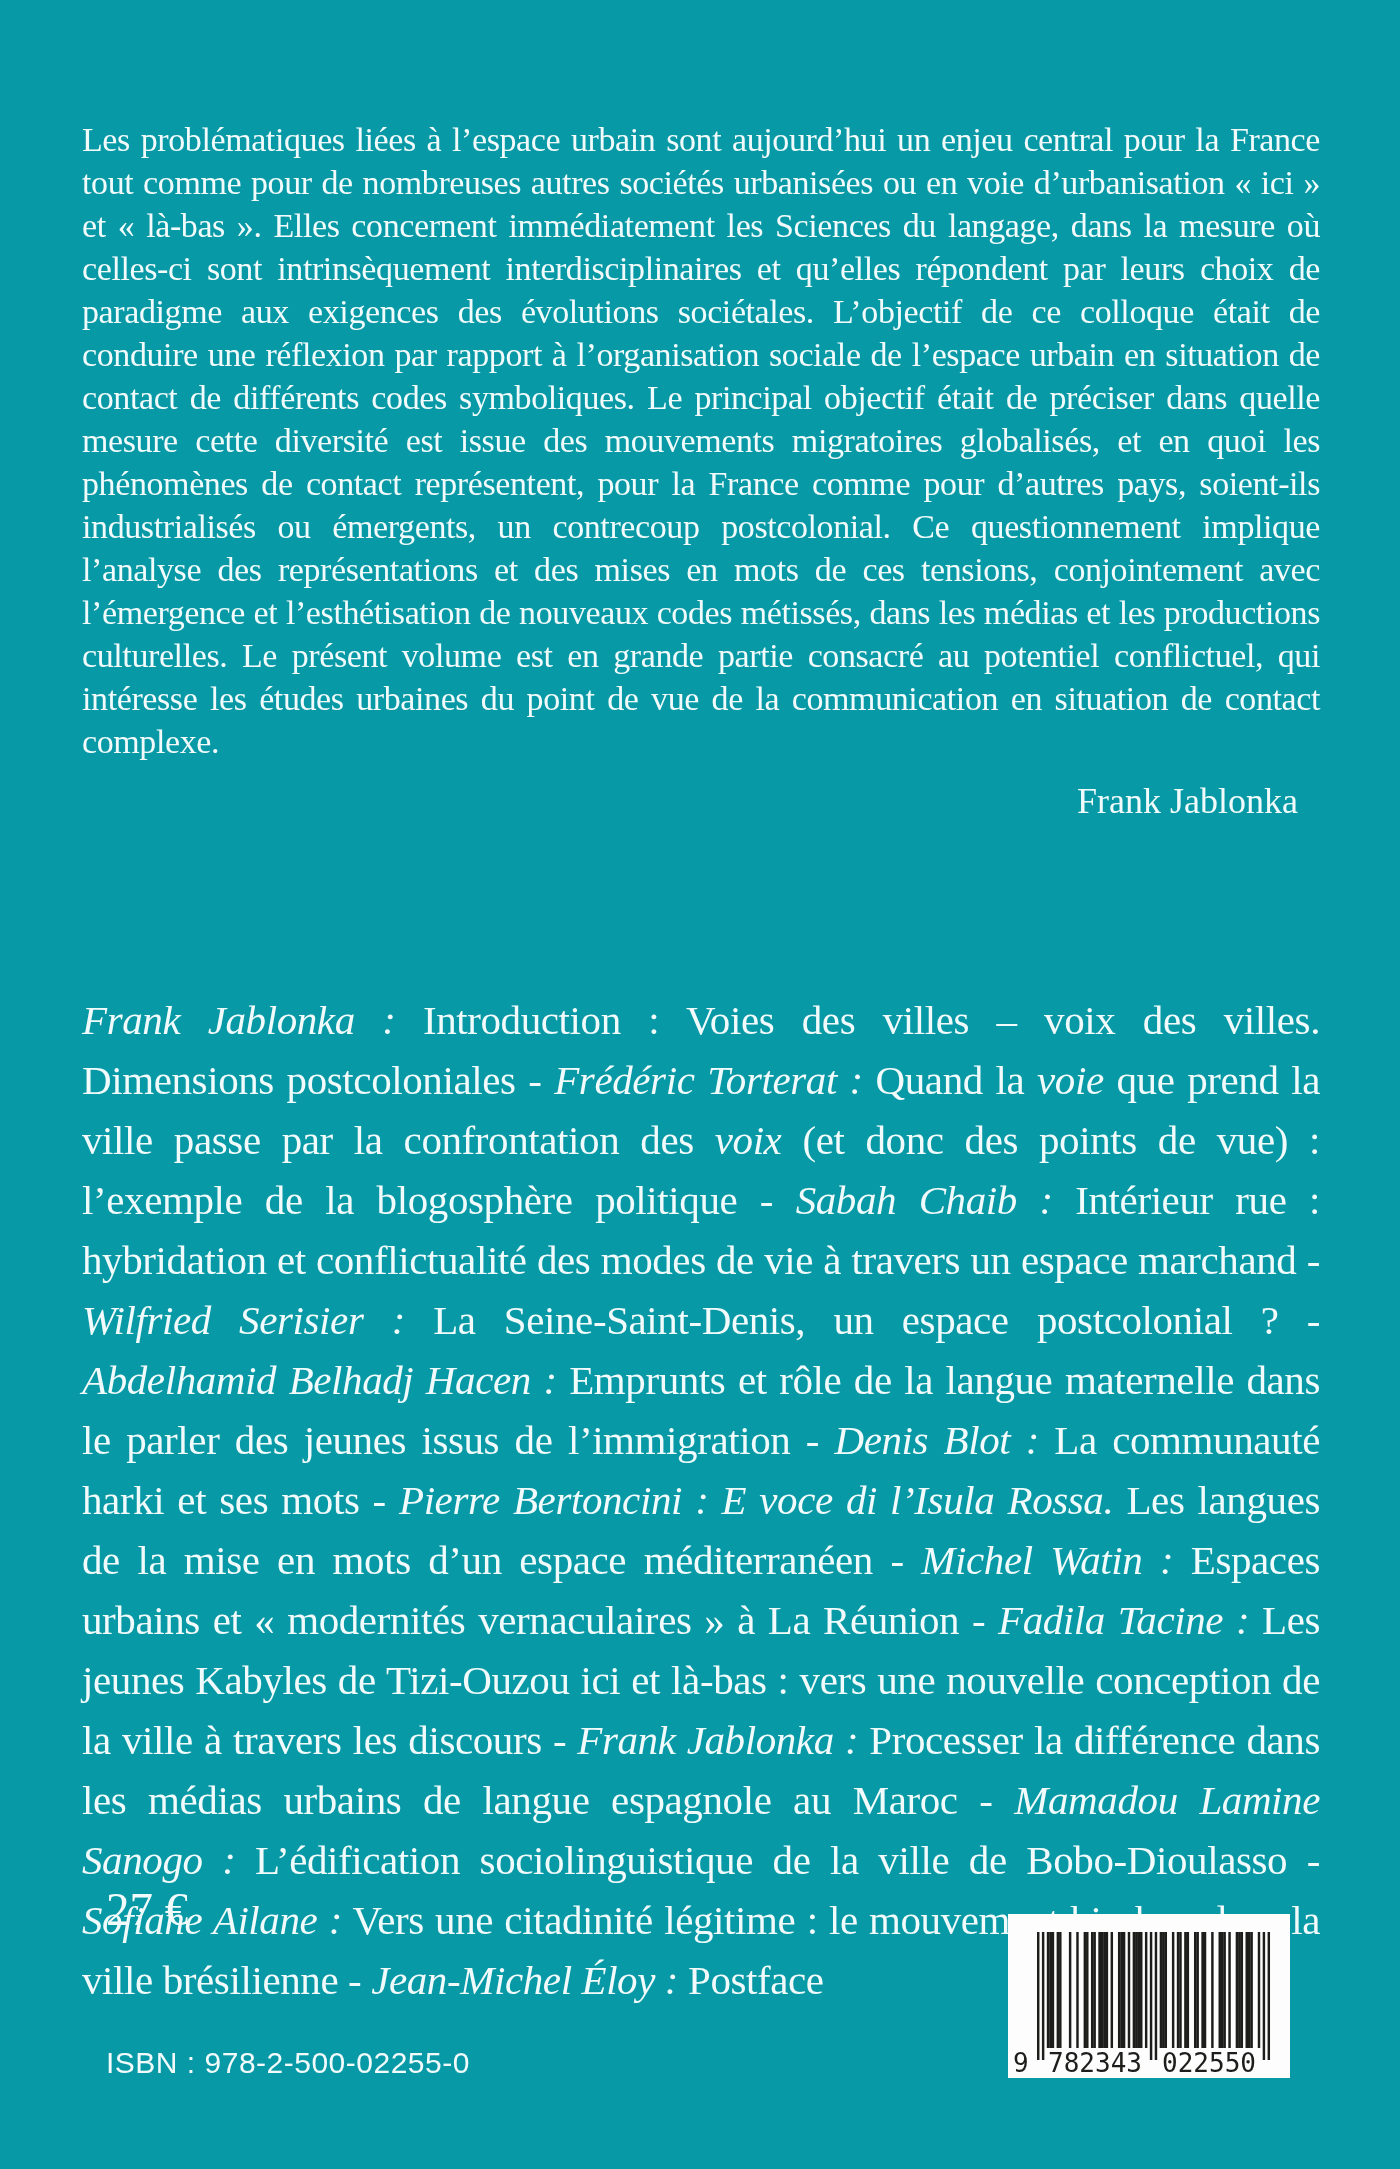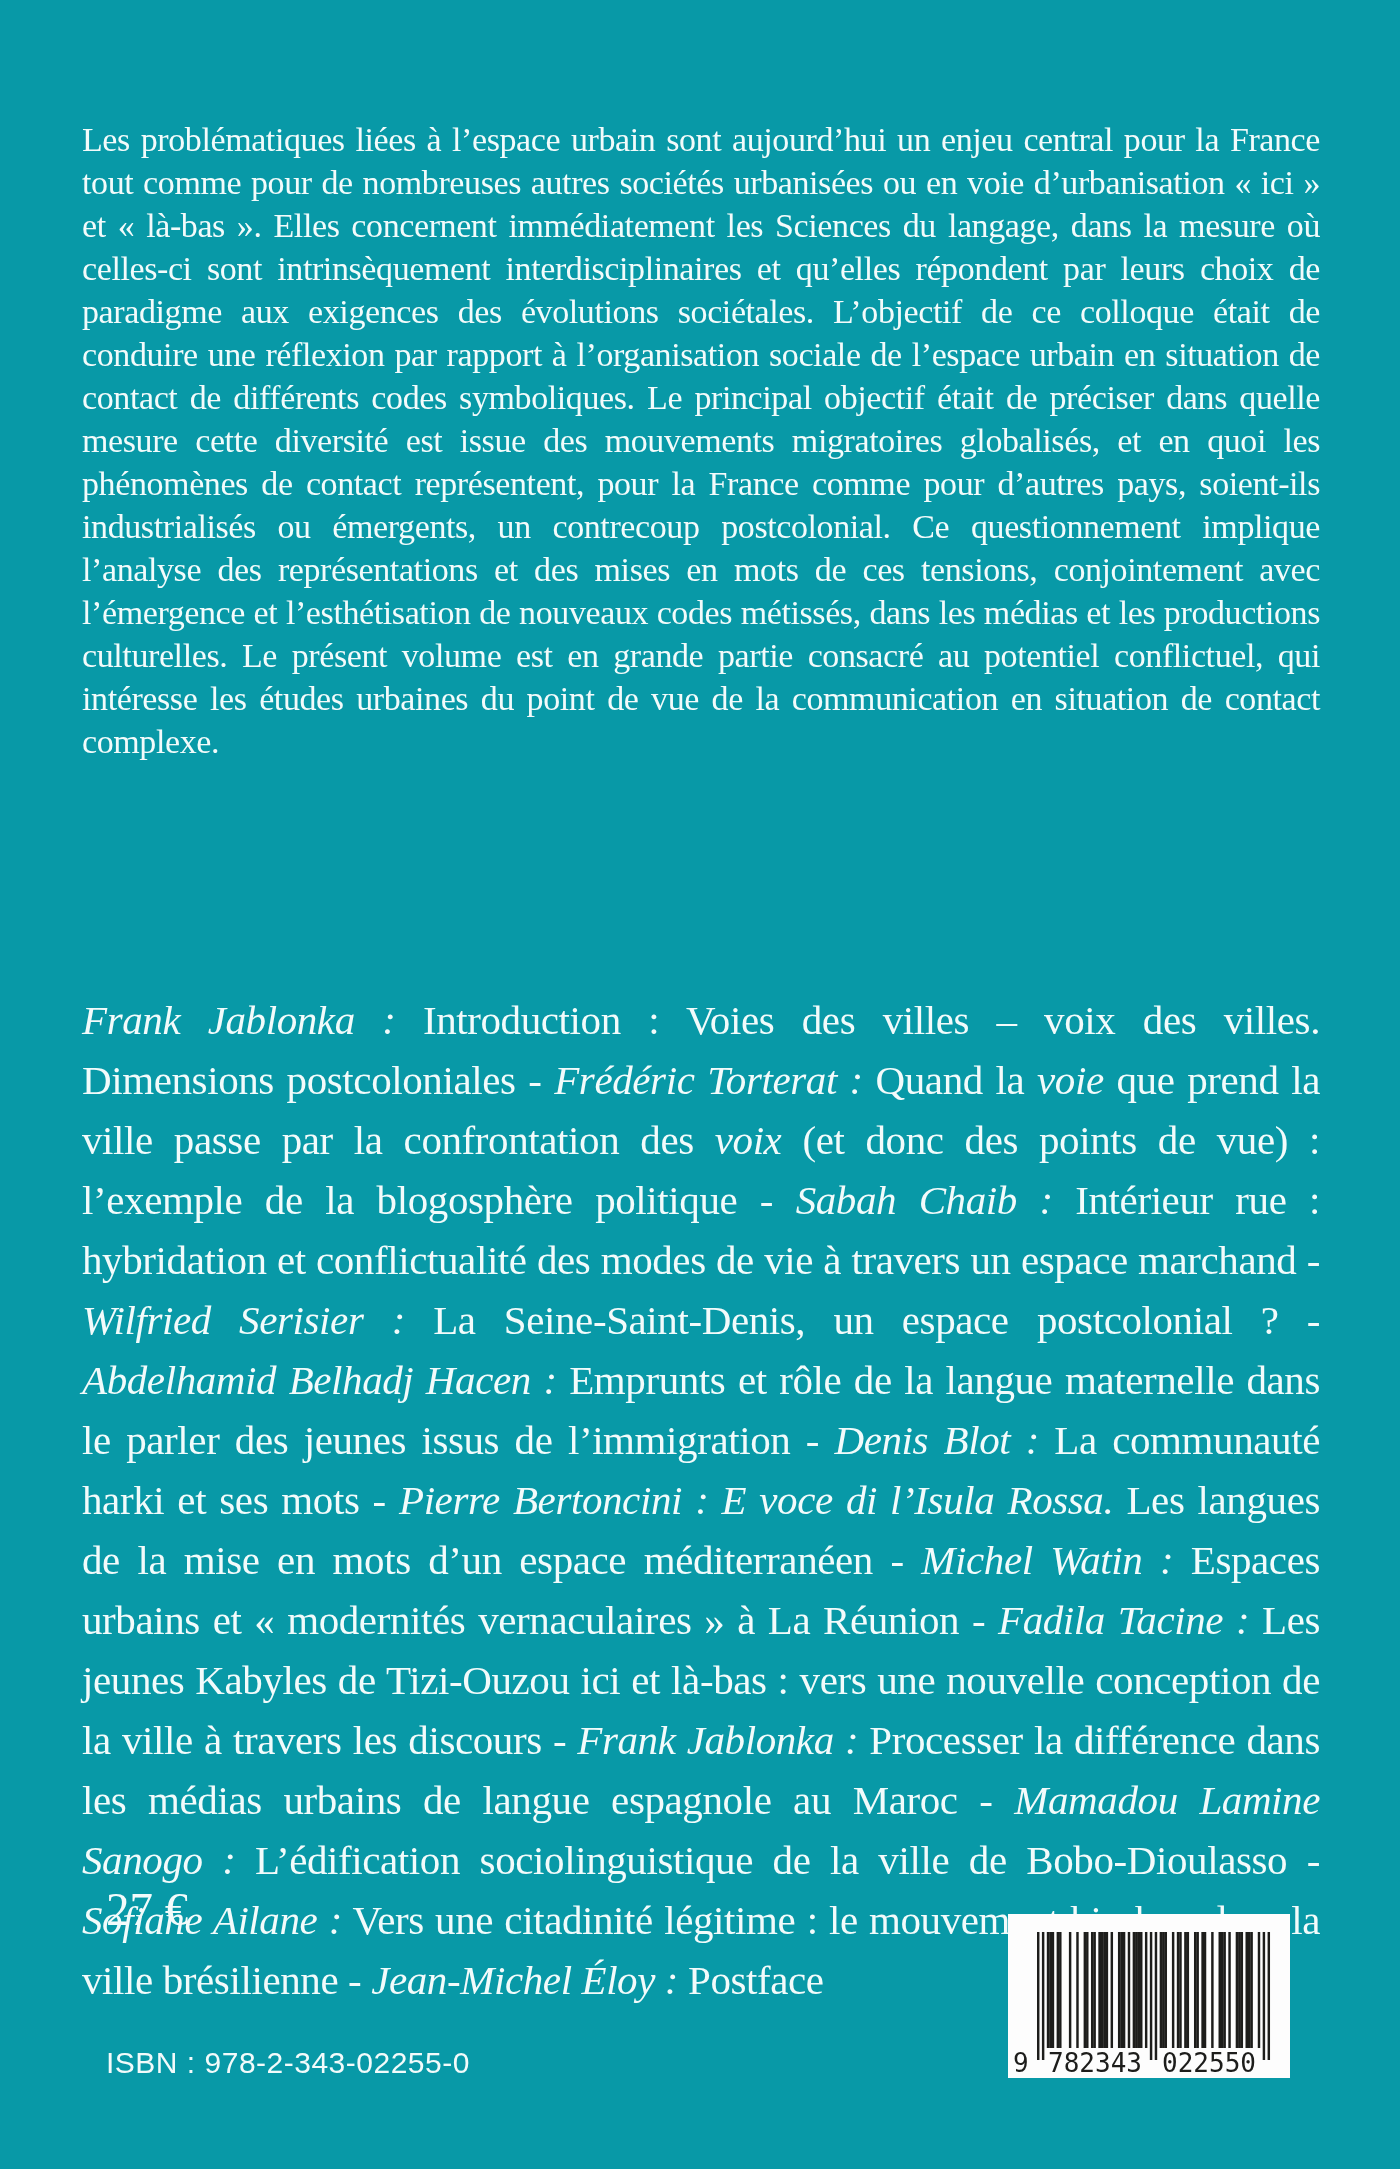--- a/index.html
+++ b/index.html
@@ -86,27 +86,28 @@
     fill: #1d1d1b;
   }
 </style>
 </head>
 <body>
 
 <div class="page">
 
   <div class="synopsis">
     <p class="body-text">Les problématiques liées à l’espace urbain sont aujourd’hui un enjeu central pour la France tout comme pour de nombreuses autres sociétés urbanisées ou en voie d’urbanisation « ici » et « là-bas ». Elles concernent immédiatement les Sciences du langage, dans la mesure où celles-ci sont intrinsèquement interdisciplinaires et qu’elles répondent par leurs choix de paradigme aux exigences des évolutions sociétales. L’objectif de ce colloque était de conduire une réflexion par rapport à l’organisation sociale de l’espace urbain en situation de contact de différents codes symboliques. Le principal objectif était de préciser dans quelle mesure cette diversité est issue des mouvements migratoires globalisés, et en quoi les phénomènes de contact représentent, pour la France comme pour d’autres pays, soient-ils industrialisés ou émergents, un contrecoup postcolonial. Ce questionnement implique l’analyse des représentations et des mises en mots de ces tensions, conjointement avec l’émergence et l’esthétisation de nouveaux codes métissés, dans les médias et les productions culturelles. Le présent volume est en grande partie consacré au potentiel conflictuel, qui intéresse les études urbaines du point de vue de la communication en situation de contact complexe.</p>
+    <div class="signature">Frank Jablonka</div>
   </div>
 
   <div class="contents"><span class="it">Frank Jablonka :</span><span> Introduction : Voies des villes – voix des villes. Dimensions postcoloniales - </span><span class="it">Frédéric Torterat :</span><span> Quand la </span><span class="it">voie</span><span> que prend la ville passe par la confrontation des </span><span class="it">voix</span><span> (et donc des points de vue) : l’exemple de la blogosphère politique - </span><span class="it">Sabah Chaib :</span><span> Intérieur rue : hybridation et conflictualité des modes de vie à travers un espace marchand - </span><span class="it">Wilfried Serisier :</span><span> La Seine-Saint-Denis, un espace postcolonial ? - </span><span class="it">Abdelhamid Belhadj Hacen :</span><span> Emprunts et rôle de la langue maternelle dans le parler des jeunes issus de l’immigration - </span><span class="it">Denis Blot :</span><span> La communauté harki et ses mots - </span><span class="it">Pierre Bertoncini : E voce di l’Isula Rossa.</span><span> Les langues de la mise en mots d’un espace méditerranéen - </span><span class="it">Michel Watin :</span><span> Espaces urbains et « modernités vernaculaires » à La Réunion - </span><span class="it">Fadila Tacine :</span><span> Les jeunes Kabyles de Tizi-Ouzou ici et là-bas : vers une nouvelle conception de la ville à travers les discours - </span><span class="it">Frank Jablonka :</span><span> Processer la différence dans les médias urbains de langue espagnole au Maroc - </span><span class="it">Mamadou Lamine Sanogo :</span><span> L’édification sociolinguistique de la ville de Bobo-Dioulasso - </span><span class="it">Sofiane Ailane :</span><span> Vers une citadinité légitime : le mouvement hip-hop dans la ville brésilienne - </span><span class="it">Jean-Michel Éloy :</span><span> Postface</span></div>
 
   <div class="price">27 €</div>
 
-  <div class="isbn">ISBN : 978-2-343-02255-0</div>
+  <div class="isbn">ISBN : 978-2-500-02255-0</div>
 
   <div class="barcode-box">
     <svg viewBox="0 0 282 164" xmlns="http://www.w3.org/2000/svg">
         <rect x="29.00" y="18" width="2.45" height="128" fill="#1d1d1b"></rect>
         <rect x="33.91" y="18" width="2.45" height="128" fill="#1d1d1b"></rect>
         <rect x="38.81" y="18" width="2.75" height="116" fill="#1d1d1b"></rect>
         <rect x="41.27" y="18" width="2.75" height="116" fill="#1d1d1b"></rect>
         <rect x="43.72" y="18" width="2.45" height="116" fill="#1d1d1b"></rect>
         <rect x="48.62" y="18" width="2.75" height="116" fill="#1d1d1b"></rect>
         <rect x="51.08" y="18" width="2.45" height="116" fill="#1d1d1b"></rect>

